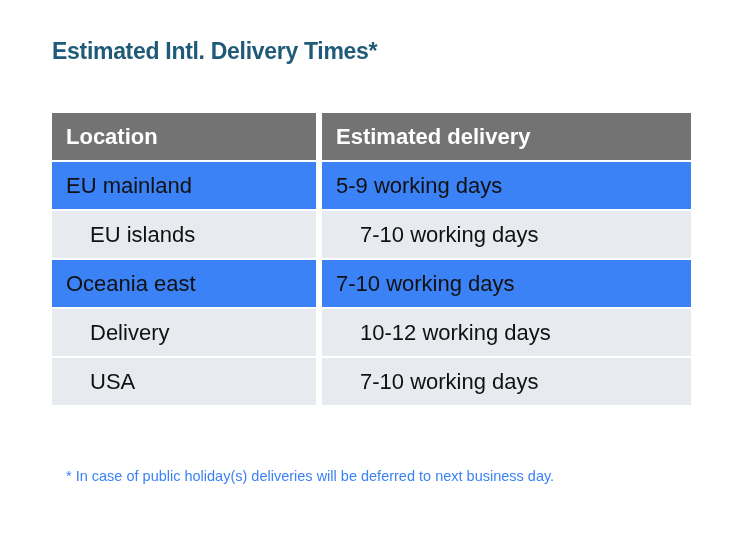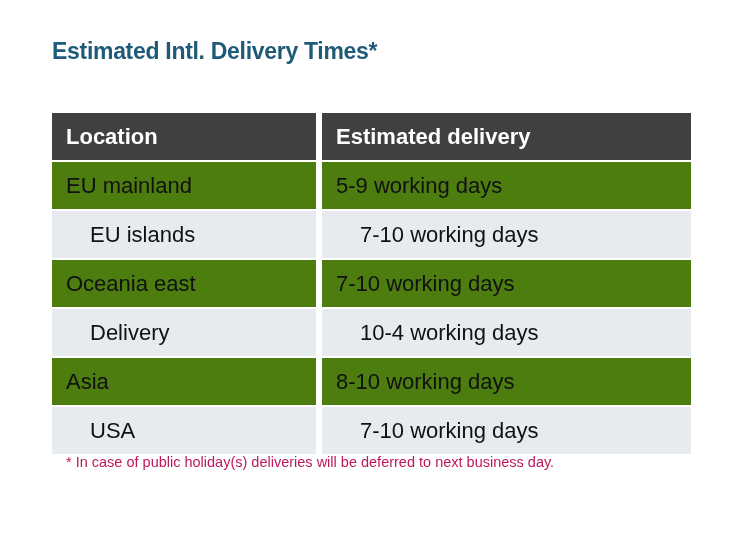--- a/index.html
+++ b/index.html
@@ -65,41 +65,41 @@
   .col-location {
     width: 264px;
     flex: 0 0 264px;
   }
   .col-delivery {
     width: 369px;
     flex: 0 0 369px;
   }
 
   .header-row .cell {
-    background: #404040;
+    background: #737373;
     color: #ffffff;
     font-weight: bold;
     height: 47px;
     text-align: center;
   }
 
   .row-odd .cell {
-    background: #4d7c0f;
+    background: #3b82f6;
   }
   .row-even .cell {
     background: #e7eaee;
     padding-left: 38px;
   }
 
   .footnote {
     position: absolute;
     left: 66px;
-    top: 454px;
+    top: 468px;
     font-size: 14.5px;
-    color: #be185d;
+    color: #3b82f6;
     white-space: nowrap;
   }
 </style>
 </head>
 <body>
 
 <div class="page">
 
   <div class="page-title">Estimated Intl. Delivery Times*</div>
 
@@ -120,27 +120,23 @@
       <div class="cell col-delivery">7-10 working days</div>
     </div>
 
     <div class="table-row row-odd">
       <div class="cell col-location">Oceania east</div>
       <div class="cell col-delivery">7-10 working days</div>
     </div>
 
     <div class="table-row row-even">
       <div class="cell col-location">Delivery</div>
-      <div class="cell col-delivery">10-4 working days</div>
+      <div class="cell col-delivery">10-12 working days</div>
     </div>
 
-    <div class="table-row row-odd">
-      <div class="cell col-location">Asia</div>
-      <div class="cell col-delivery">8-10 working days</div>
-    </div>
 
     <div class="table-row row-even">
       <div class="cell col-location">USA</div>
       <div class="cell col-delivery">7-10 working days</div>
     </div>
 
   </div>
 
   <div class="footnote">* In case of public holiday(s) deliveries will be deferred to next business day.</div>
 

